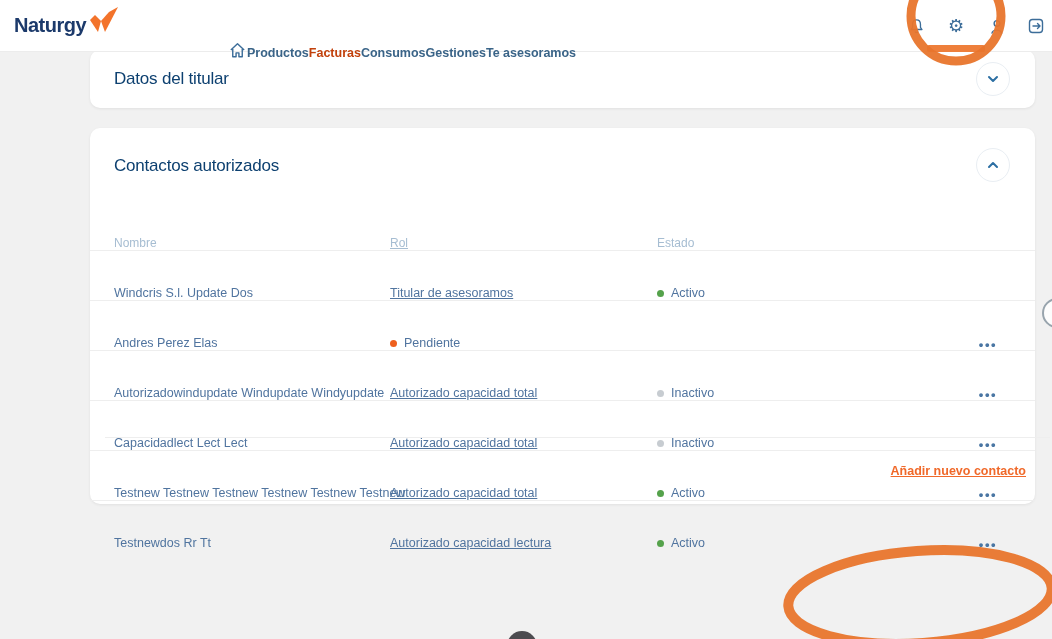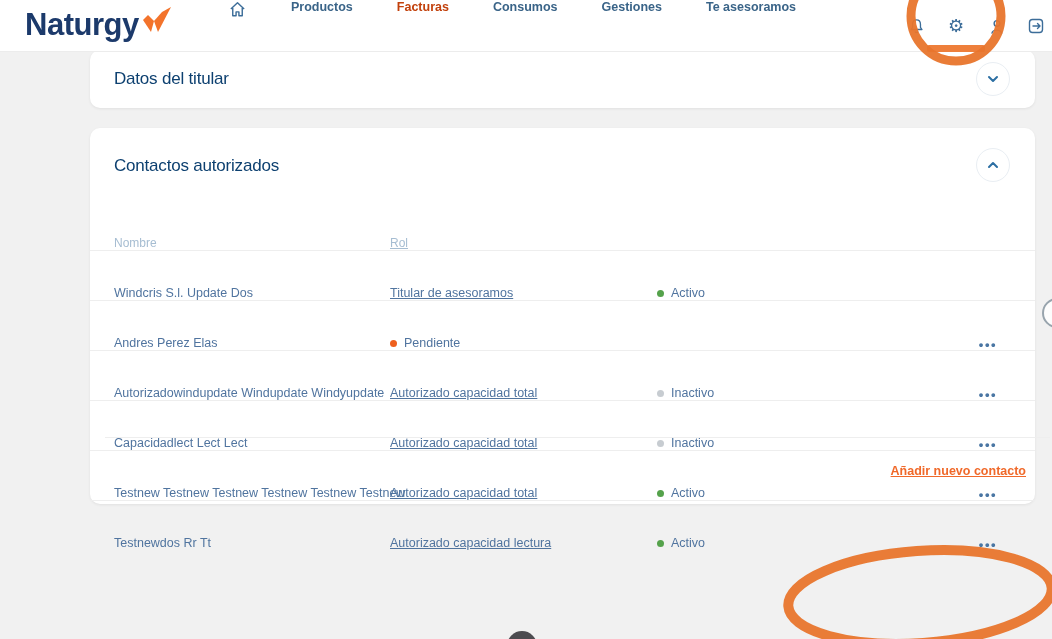--- a/index.html
+++ b/index.html
@@ -2,24 +2,24 @@
 <html><head>
 <meta charset="utf-8">
 <style>
   * { margin:0; padding:0; box-sizing:border-box; }
   html,body { width:1052px; height:639px; overflow:hidden; }
   body { font-family:"Liberation Sans", sans-serif; background:#f1f1f1; position:relative; }
 
   
   .topbar { position:absolute; left:0; top:0; width:1052px; height:52px; background:#ffffff; border-bottom:1px solid #ececec; z-index:5; }
   .logo { position:absolute; left:14px; top:10px; display:flex; align-items:flex-start; cursor:pointer; }
-  .logo-text { font-size:31px; font-weight:800; color:#1c3a6b; letter-spacing:-0.5px; line-height:30px;margin-left:11px; }
+  .logo-text { font-size:20px; font-weight:800; color:#1c3a6b; letter-spacing:-0.5px; line-height:30px; }
   .logo-mark { margin-left:2px; margin-top:-4px; }
 
-  .nav { position:absolute; left:228px; top:0; height:60px; display:flex; align-items:flex-start; gap:44px; }
+  .nav { position:absolute; left:228px; top:0; height:60px; display:flex; align-items:flex-end; }
   .nav-item { font-size:12.5px; font-weight:600; color:#3a6488; cursor:pointer; white-space:nowrap; }
   .nav-item.disabled { color:#c2410c; }
   .home-btn { display:flex; align-items:center; cursor:pointer; }
 
   .header-icons { position:absolute; right:7px; top:0; height:52px; display:flex; align-items:center; gap:22px; z-index:6; }
   .hicon { width:18px; height:18px; display:flex; align-items:center; justify-content:center; cursor:pointer; color:#3c6d99; }
   .gear-glyph { font-size:18px; line-height:18px; color:#3c6d99; font-family:"DejaVu Sans", sans-serif; }
   .gear-underline { position:absolute; left:927px; top:45px; width:58px; height:7px; background:#ee7f3b; border-radius:2px; z-index:4; }
 
   
@@ -121,20 +121,21 @@
   <div class="chev-btn">
     <svg width="16" height="16" viewBox="0 0 16 16" fill="none" stroke="#2c6fa3" stroke-width="2" stroke-linecap="round" stroke-linejoin="round">
       <path d="M4 10 L8 6 L12 10"></path>
     </svg>
   </div>
 
   <div class="table-wrap">
     <div class="thead">
       <div class="th th-name">Nombre</div>
       <div class="th th-role">Rol</div>
+      <div class="th th-status">Estado</div>
       <div class="cell-menu"></div>
     </div>
     <div>
         <div class="trow">
     <div class="cell cell-name">Windcris S.l. Update Dos</div>
     <div class="cell cell-role">Titular de asesoramos</div>
     <div class="cell cell-status">
       <span class="status-dot" style="background: rgb(85, 162, 75);"></span>
       <span class="status-label">Activo</span>
     </div>

